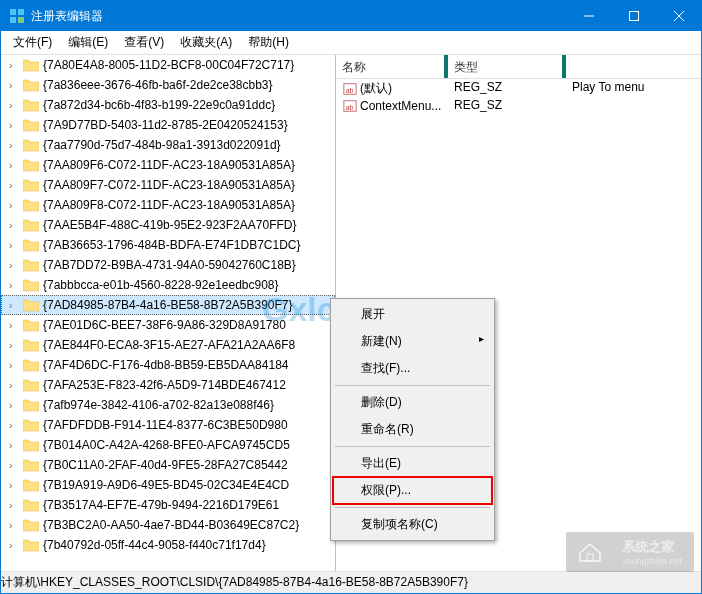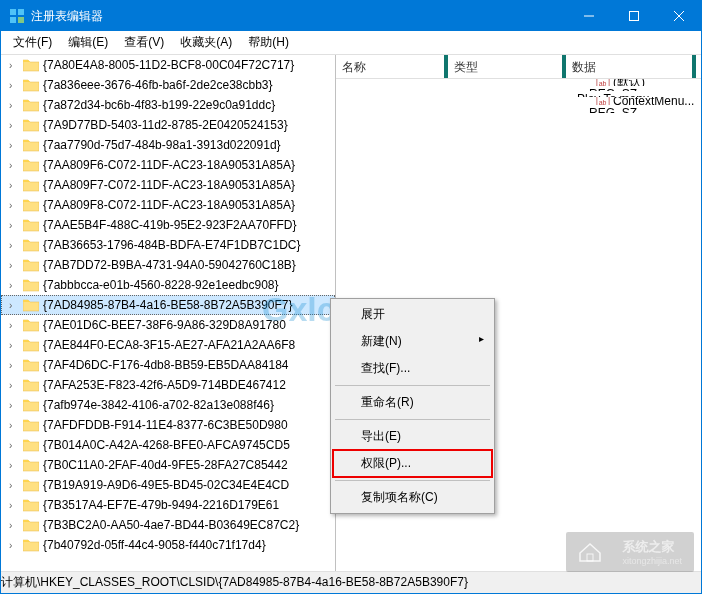--- a/index.html
+++ b/index.html
@@ -98,22 +98,21 @@
     }
     .list-header .col {
       padding: 4px 6px;
       border-right: 4px solid #0f766e;
       font-size: 12px;
       color: #333;
     }
     .list-row {
       display: flex;
       height: 18px;
-      align-items: flex-end;
-      flex-direction: column;
+      align-items: flex-start;
     }
     .list-row .cell {
       padding: 1px 6px;
       font-size: 12px;
       white-space: nowrap;
       overflow: hidden;
       text-overflow: ellipsis;
     }
     .list-row .icon {
       width: 16px; height: 16px;
@@ -439,21 +438,20 @@
             <path d="M0 2 L5 2 L7 4 L16 4 L16 13 L0 13 Z" fill="#ffe082" stroke="#e6b84a" stroke-width="0.5"></path>
             <path d="M0 2 L5 2 L7 4 L0 4 Z" fill="#ffd54f"></path>
           </svg></span>
         <span class="label">{7b40792d-05ff-44c4-9058-f440c71f17d4}</span>
       </div>
     </div>
   <div class="list-panel">
     <div class="list-header">
       <div class="col" style="width:112px">名称</div>
       <div class="col" style="width:118px">类型</div>
-      <div class="col" style="width:130px">数据</div>
     </div>
     <div id="list-body">
         <div class="list-row">
           <div class="cell" style="width:112px;display:flex;align-items:center">
             <span class="icon">
               <svg viewBox="0 0 16 16" width="14" height="14">
                 <rect x="1" y="2" width="14" height="12" fill="#fff" stroke="#c06060" stroke-width="1"></rect>
                 <text x="3" y="12" font-size="8" fill="#c04040" font-family="Arial">ab</text>
               </svg>
             </span>
@@ -481,20 +479,21 @@
 
 <div class="statusbar">
   <span>计算机\HKEY_CLASSES_ROOT\CLSID\{7AD84985-87B4-4a16-BE58-8B72A5B390F7}</span>
 </div>
 
 <div class="context-menu" id="context-menu">
     <div class="cm-item">展开</div>
     <div class="cm-item has-sub">新建(N)</div>
     <div class="cm-item">查找(F)...</div>
     <div class="cm-sep"></div>
+    <div class="cm-item">删除(D)</div>
     <div class="cm-item">重命名(R)</div>
     <div class="cm-sep"></div>
     <div class="cm-item">导出(E)</div>
     <div class="cm-item highlighted">权限(P)...</div>
     <div class="cm-sep"></div>
     <div class="cm-item">复制项名称(C)</div>
   </div>
 
 <div class="watermark logo">Gxlcms</div>
 <div class="watermark text">本 源码 编程</div>

